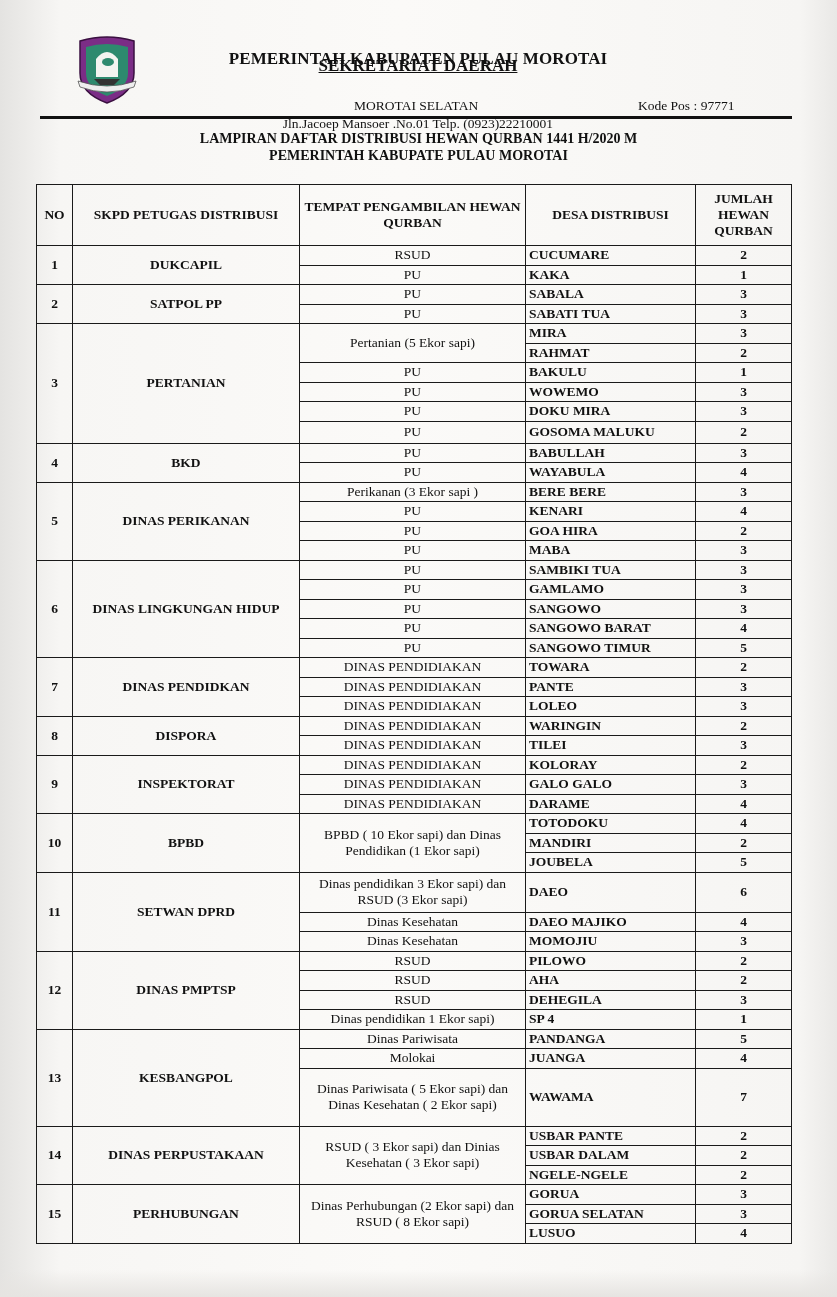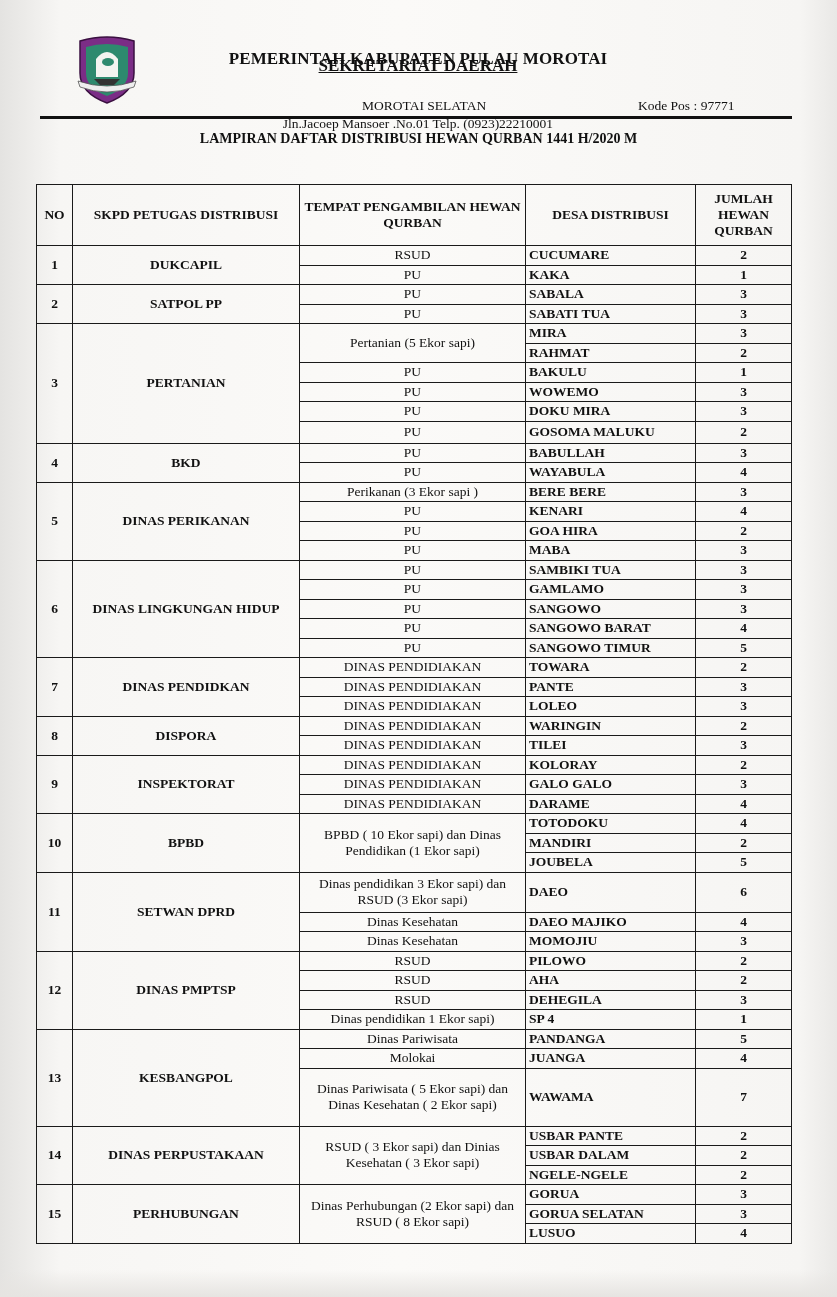--- a/index.html
+++ b/index.html
@@ -22,21 +22,21 @@
   }
   .lh-title2 {
     position: absolute; left: 208px; top: 56px; width: 420px;
     font-weight: bold; font-size: 17px; text-align: center; text-decoration: underline;
   }
   .lh-address {
     position: absolute; left: 208px; top: 79px; width: 420px;
     font-size: 13.5px; text-align: center; margin-top: 37px;
   }
   .lh-city {
-    position: absolute; left: 362px; top: 98px;
+    position: absolute; left: 354px; top: 98px;
     font-size: 13.5px;
   }
   .lh-postal {
     position: absolute; left: 638px; top: 98px;
     font-size: 13.5px;
   }
   .lh-rule {
     position: absolute; left: 40px; top: 116px; width: 752px; height: 3px;
     background: #111;
   }
@@ -96,20 +96,21 @@
     </div>
     <div class="lh-title1">PEMERINTAH KABUPATEN PULAU MOROTAI</div>
     <div class="lh-title2">SEKRETARIAT DAERAH</div>
     <div class="lh-address">Jln.Jacoep Mansoer .No.01 Telp. (0923)22210001</div>
     <div class="lh-city">MOROTAI SELATAN</div>
     <div class="lh-postal">Kode Pos  : 97771</div>
     <div class="lh-rule"></div>
   </div>
 
   <div class="doc-title t1">LAMPIRAN DAFTAR DISTRIBUSI HEWAN QURBAN 1441 H/2020 M</div>
+  <div class="doc-title t2">PEMERINTAH KABUPATE PULAU MOROTAI</div>
 
   <table class="dist">
     <colgroup>
       <col class="col-no">
         <col class="col-skpd">
         <col class="col-place">
         <col class="col-desa">
         <col class="col-jml">
     </colgroup>
     <thead>

